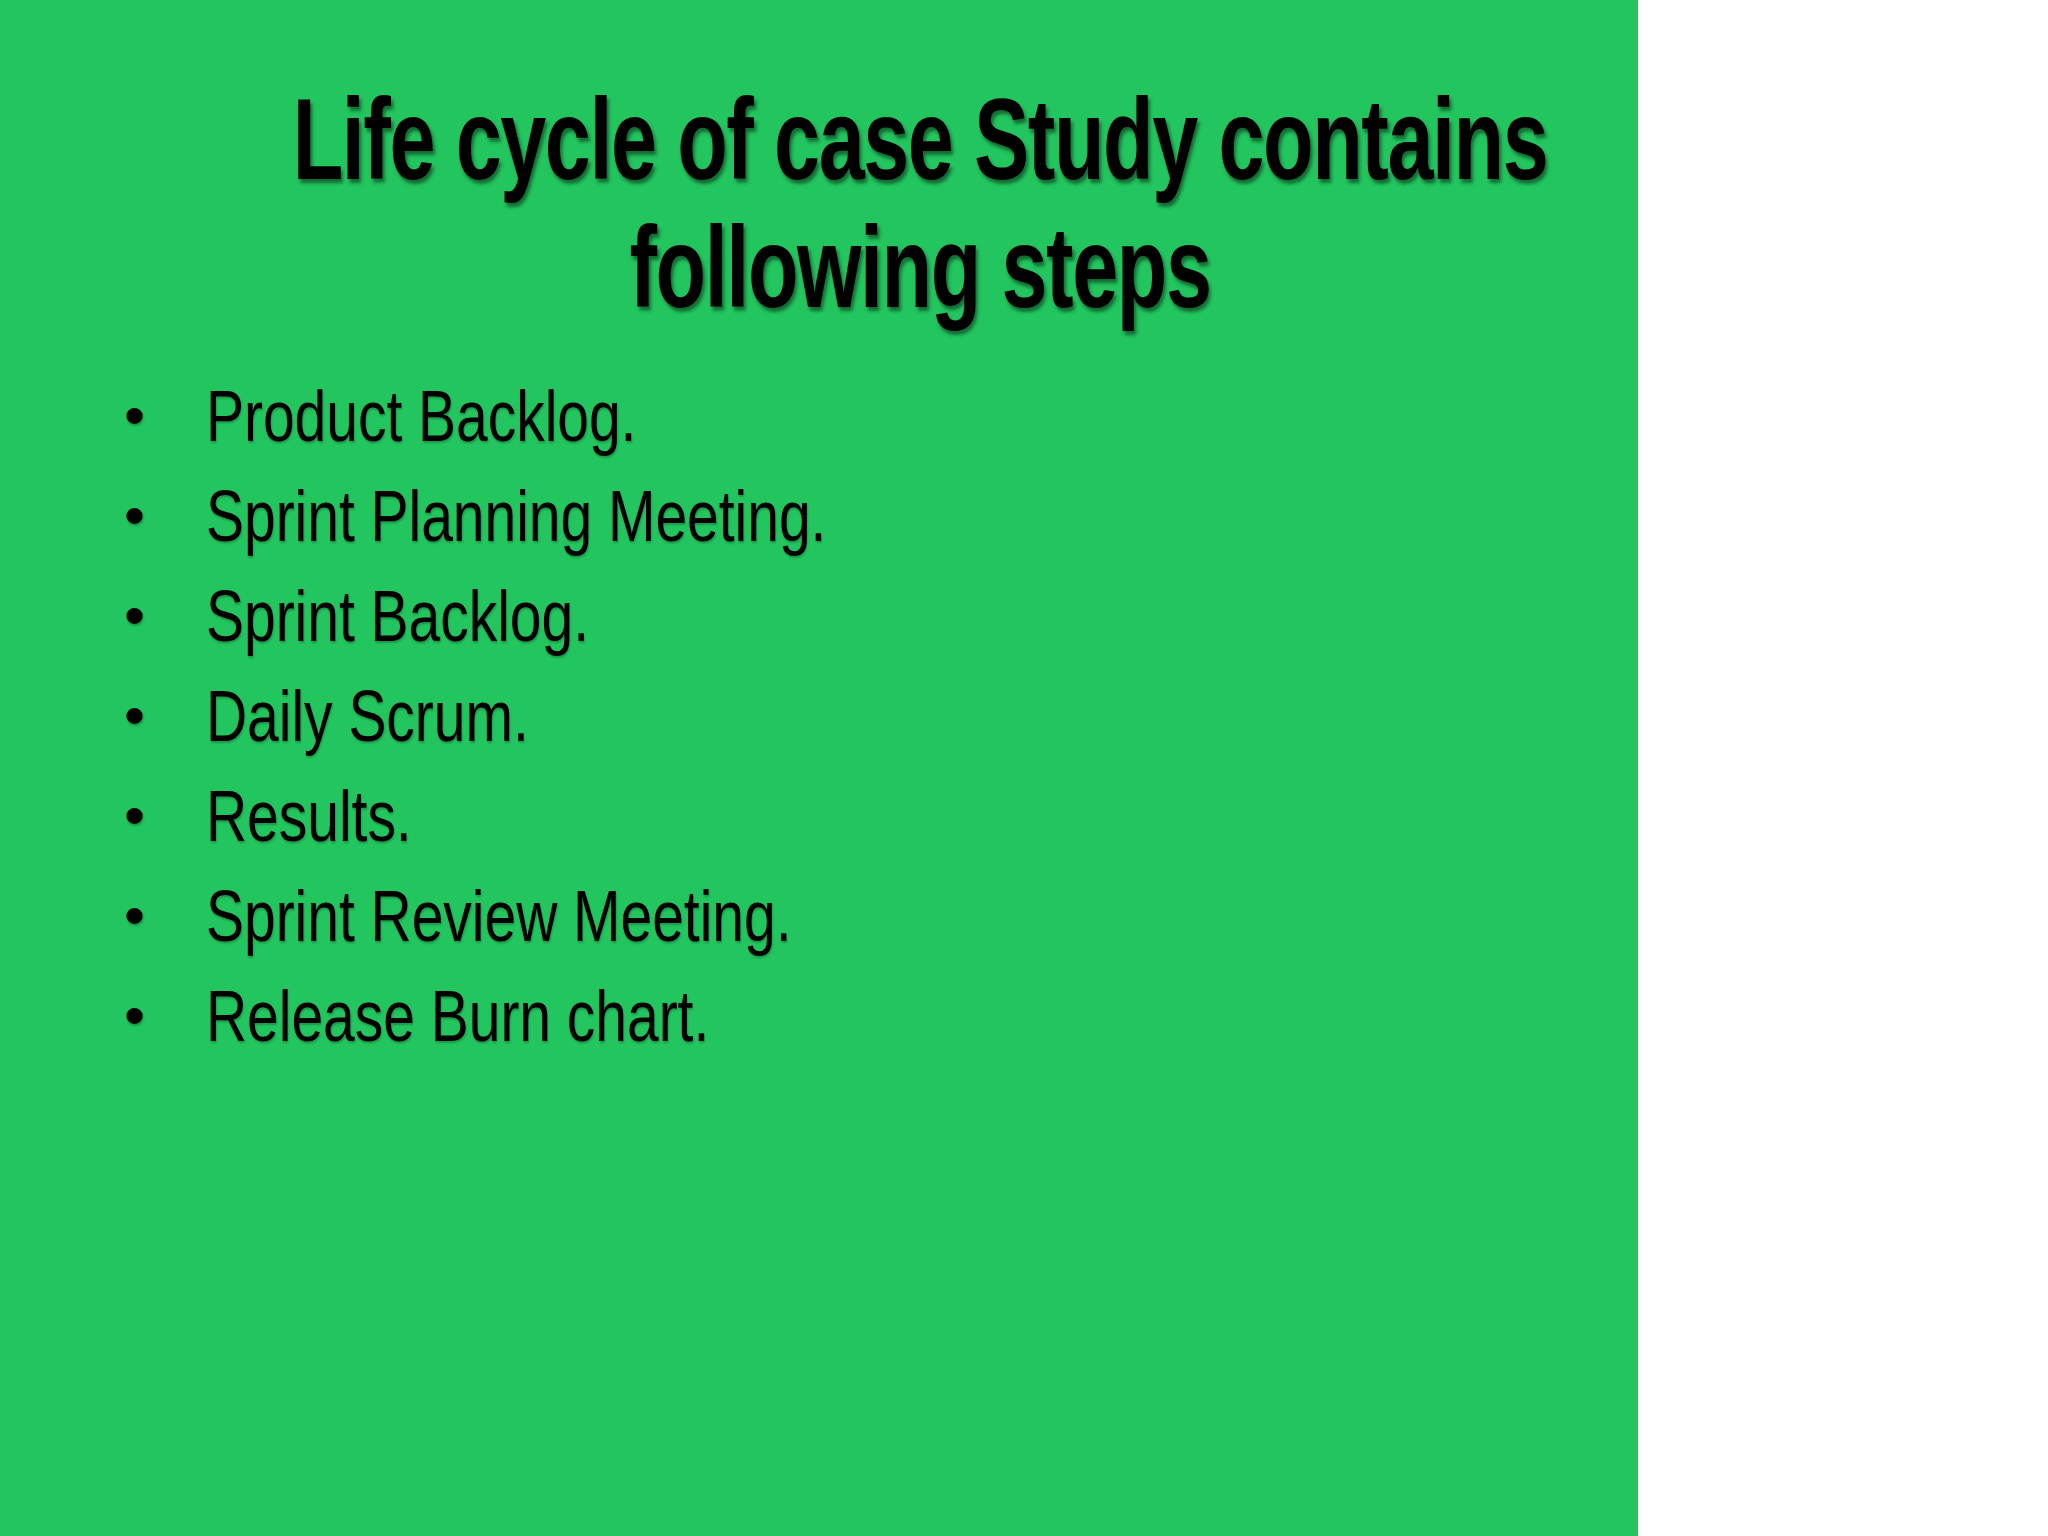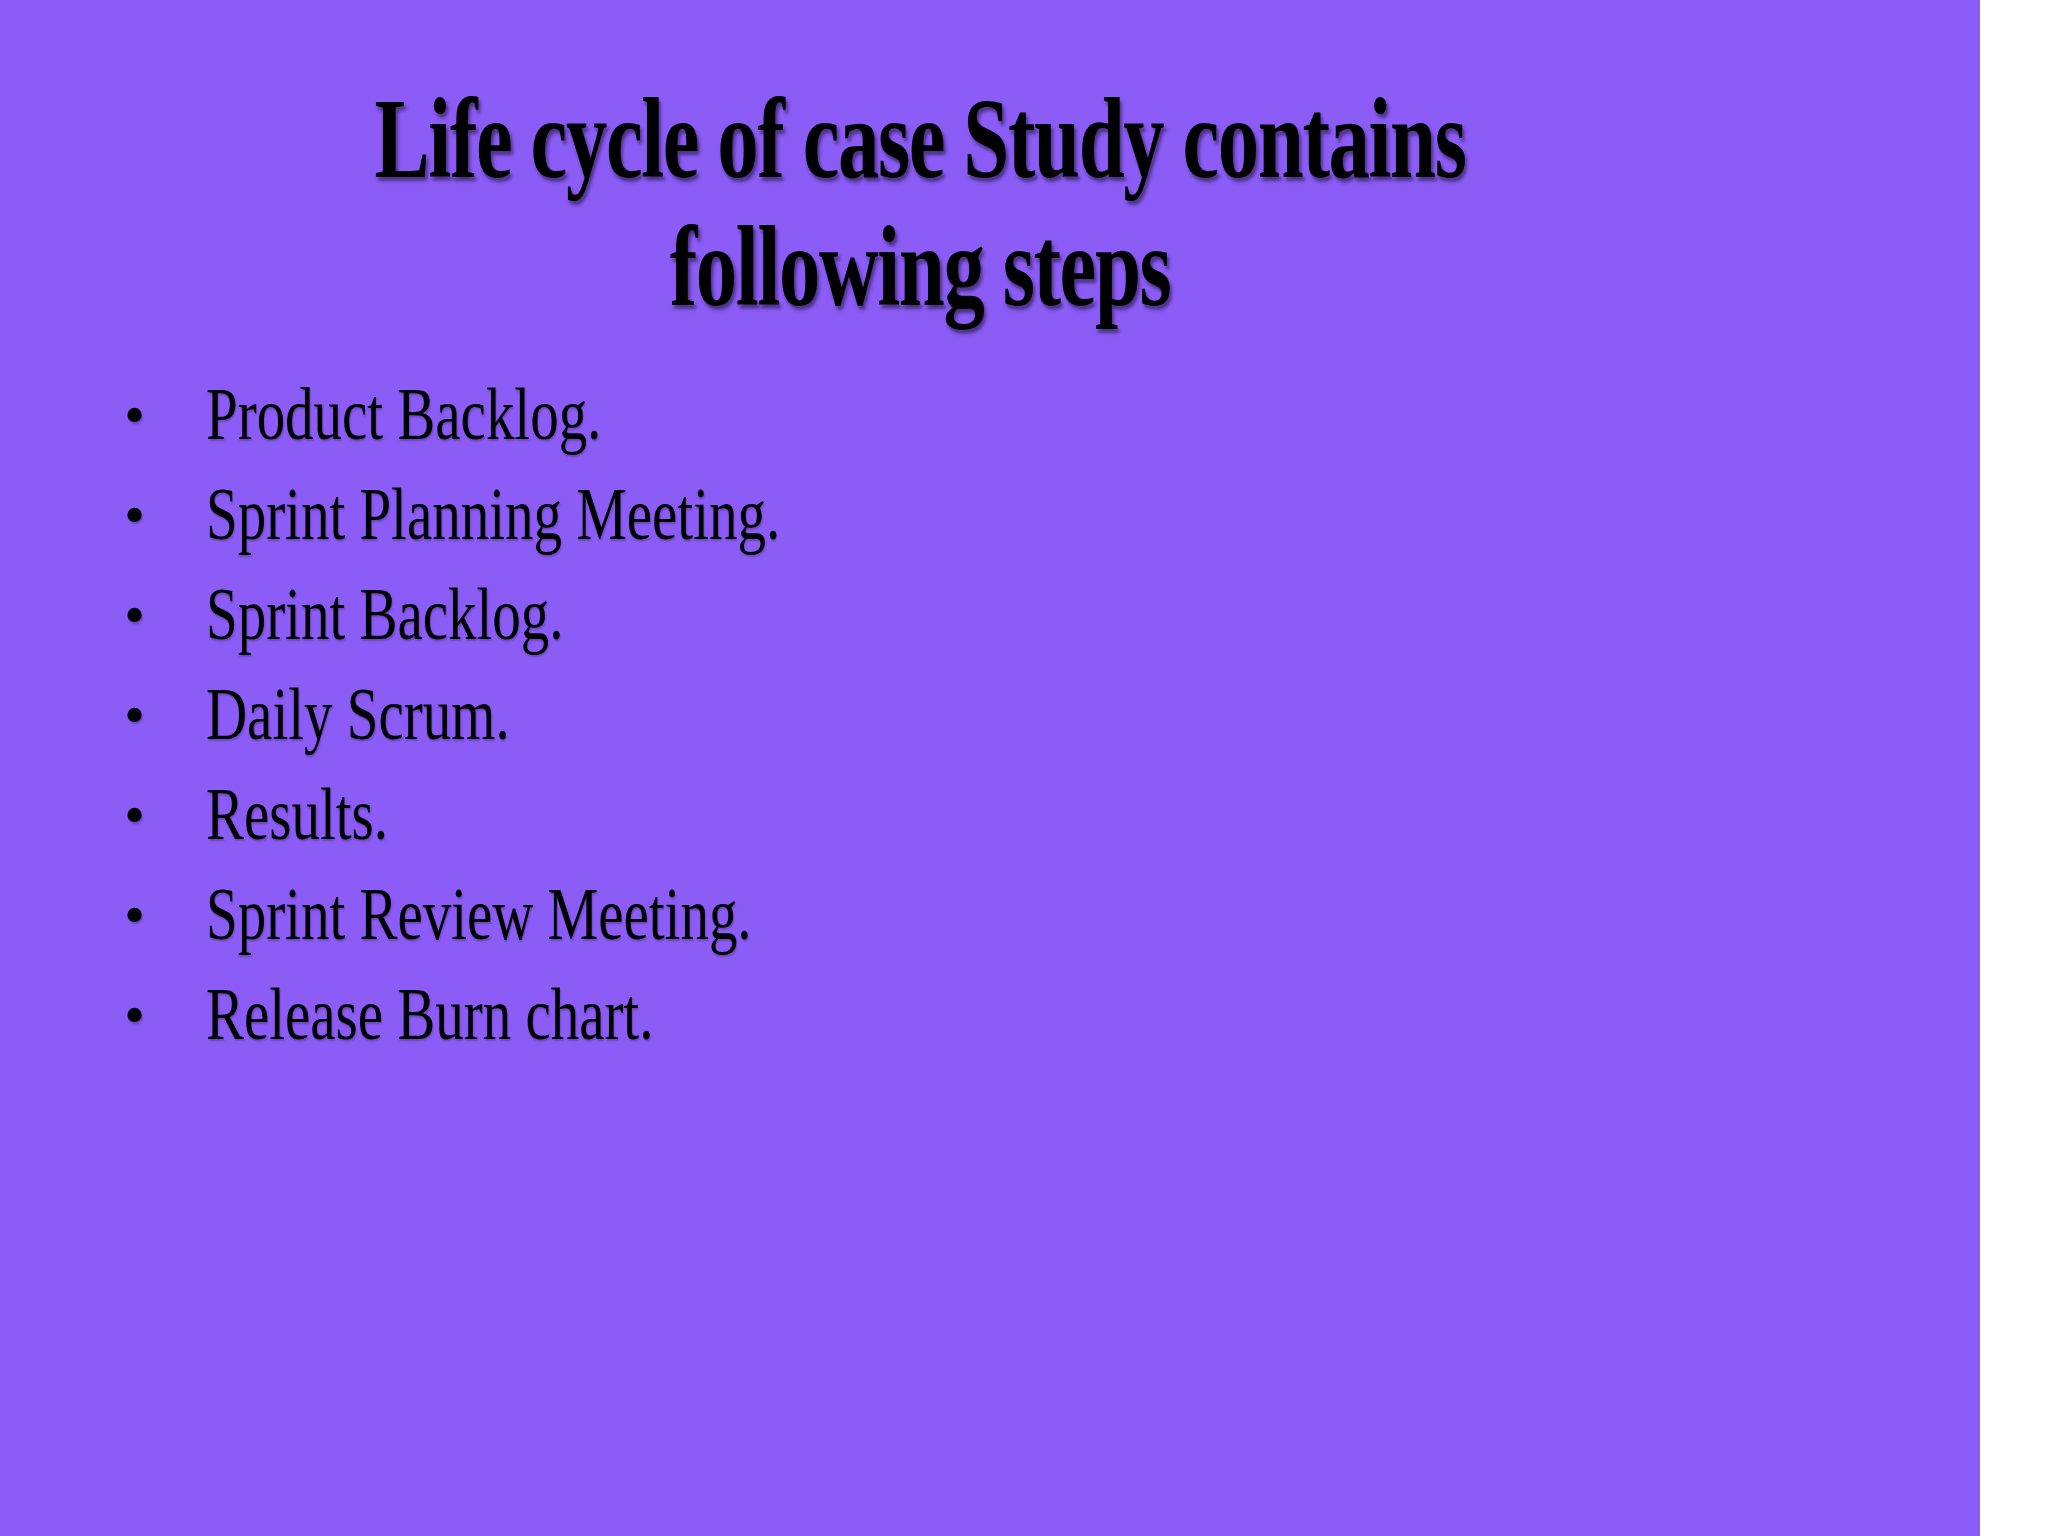--- a/index.html
+++ b/index.html
@@ -4,23 +4,22 @@
 <style>
   * { margin: 0; padding: 0; box-sizing: border-box; }
   html, body {
     width: 2048px; height: 1536px;
     background: #ffffff;
     font-family: "Liberation Sans", sans-serif;
     overflow: hidden;
   }
   .slide {
     position: relative;
-    width: 1980px; height: 1536px;
-    background: #8b5cf6;
-    font-family: Liberation Serif, serif;
+    width: 1638px; height: 1536px;
+    background: #22c55e;
   }
   .slide-title {
     position: absolute;
     top: 75px;
     left: 30px;
     width: 1780px;
     text-align: center;
     font-weight: bold;
     font-size: 115px;
     line-height: 128px;

